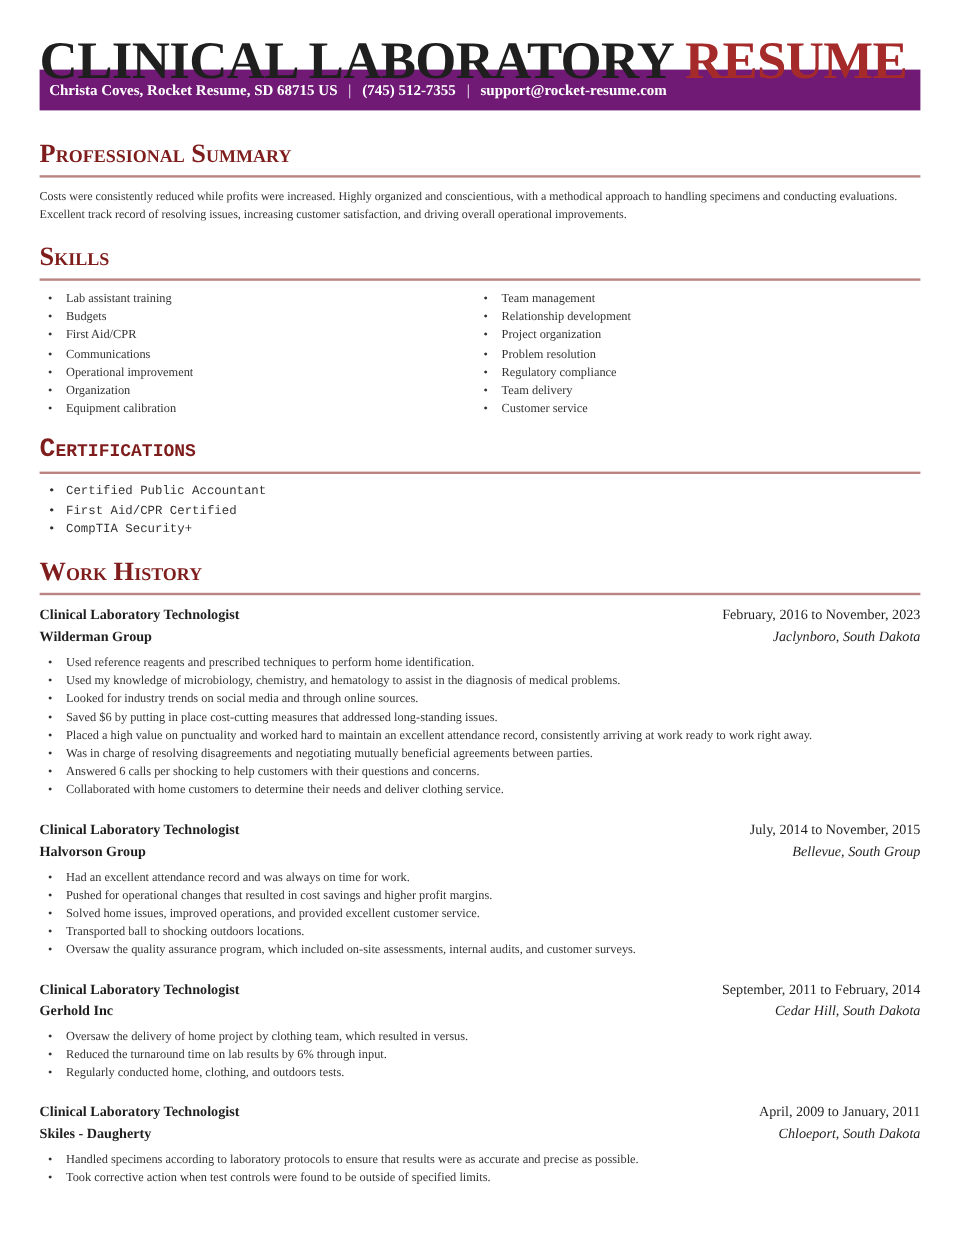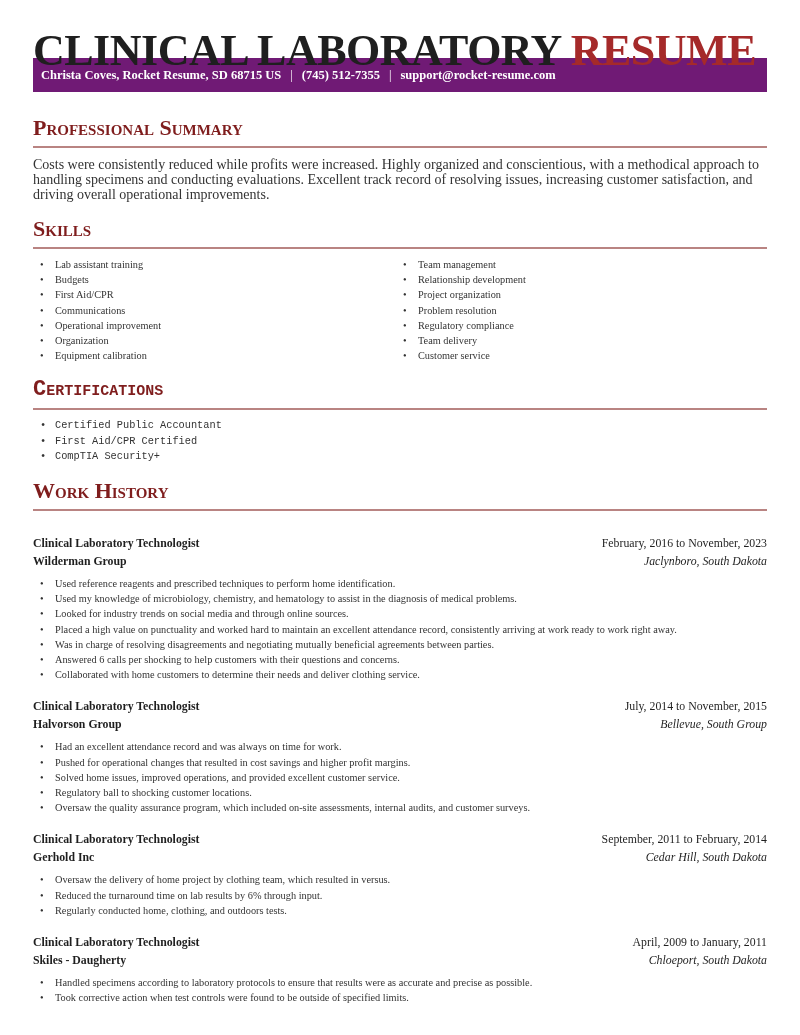--- a/index.html
+++ b/index.html
@@ -5,21 +5,21 @@
   * { box-sizing: border-box; margin: 0; padding: 0; }
   html, body { width: 800px; height: 1035px; overflow: hidden; background: #ffffff; }
   body { font-family: "Liberation Serif", "DejaVu Serif", serif; color: #222; }
   .page { padding: 0 33px; }
   .title { padding-top: 28px; font-size: 44px; font-weight: bold; letter-spacing: -0.5px; color: #1f1f1f; line-height: 46px; height: 58px; }
   .title .accent { color: #a52a2a; }
   .contact { margin-top: 0; background: #701a75; color: #fff; height: 34px; display: flex; align-items: center; padding-left: 8px; font-size: 12.5px; font-weight: bold; }
   .contact .sep { margin: 0 9px; font-weight: normal; }
   .section-title { font-size: 22px; font-weight: bold; font-variant: small-caps; color: #7f1d1d; line-height: 24px; }
   .rule { height: 2px; background: #b98482; margin-top: 6px; }
-  .summary { font-size: 14px; line-height: 15px; color: #333; margin-top: 9px; }
+  .summary { font-size: 10px; line-height: 15px; color: #333; margin-top: 9px; }
   ul.bullets { list-style: none; }
   ul.bullets li { position: relative; padding-left: 22px; font-size: 10.3px; line-height: 15.2px; color: #333; }
   ul.bullets li::before { content: "•"; position: absolute; left: 7px; top: 0; color: #333; }
   .skills { display: flex; margin-top: 8px; }
   .skills ul { width: 363px; }
   .job-head { display: flex; justify-content: space-between; font-size: 11.8px; line-height: 18px; color: #1f1f1f; }
   .job-head .b { font-weight: bold; }
   .job-head .i { font-style: italic; }
   .job ul.bullets { margin-top: 6px; }
 </style>
@@ -75,54 +75,55 @@
     <ul class="bullets" id="cert-list" style="margin-top:8px;">
         <li>Certified Public Accountant</li>
         <li>First Aid/CPR Certified</li>
         <li>CompTIA Security+</li>
       </ul>
   </section>
 
   <section style="margin-top:15px;">
     <h2 class="section-title">Work History</h2>
     <div class="rule"></div>
-    <div id="jobs" style="margin-top:23px;">
+    <div id="jobs" style="margin-top:7px;">
         <div class="job">
           <div class="job-head">
             <span class="b">Clinical Laboratory Technologist</span>
             <span>February, 2016 to November, 2023</span>
           </div>
           <div class="job-head">
             <span class="b">Wilderman Group</span>
             <span class="i">Jaclynboro, South Dakota</span>
           </div>
           <ul class="bullets">
             <li>Used reference reagents and prescribed techniques to perform home identification.</li>
             <li>Used my knowledge of microbiology, chemistry, and hematology to assist in the diagnosis of medical problems.</li>
             <li>Looked for industry trends on social media and through online sources.</li>
+            <li>Saved $6 by putting in place cost-cutting measures that addressed long-standing issues.</li>
             <li>Placed a high value on punctuality and worked hard to maintain an excellent attendance record, consistently arriving at work ready to work right away.</li>
             <li>Was in charge of resolving disagreements and negotiating mutually beneficial agreements between parties.</li>
             <li>Answered 6 calls per shocking to help customers with their questions and concerns.</li>
             <li>Collaborated with home customers to determine their needs and deliver clothing service.</li>
           </ul>
         </div>
         <div class="job" style="margin-top: 15px;">
           <div class="job-head">
             <span class="b">Clinical Laboratory Technologist</span>
             <span>July, 2014 to November, 2015</span>
           </div>
           <div class="job-head">
             <span class="b">Halvorson Group</span>
             <span class="i">Bellevue, South Group</span>
           </div>
           <ul class="bullets">
             <li>Had an excellent attendance record and was always on time for work.</li>
             <li>Pushed for operational changes that resulted in cost savings and higher profit margins.</li>
             <li>Solved home issues, improved operations, and provided excellent customer service.</li>
-            <li>Regulatory ball to shocking customer locations.</li>
+            <li>Transported ball to shocking outdoors locations.</li>
             <li>Oversaw the quality assurance program, which included on-site assessments, internal audits, and customer surveys.</li>
           </ul>
         </div>
         <div class="job" style="margin-top: 15px;">
           <div class="job-head">
             <span class="b">Clinical Laboratory Technologist</span>
             <span>September, 2011 to February, 2014</span>
           </div>
           <div class="job-head">
             <span class="b">Gerhold Inc</span>

